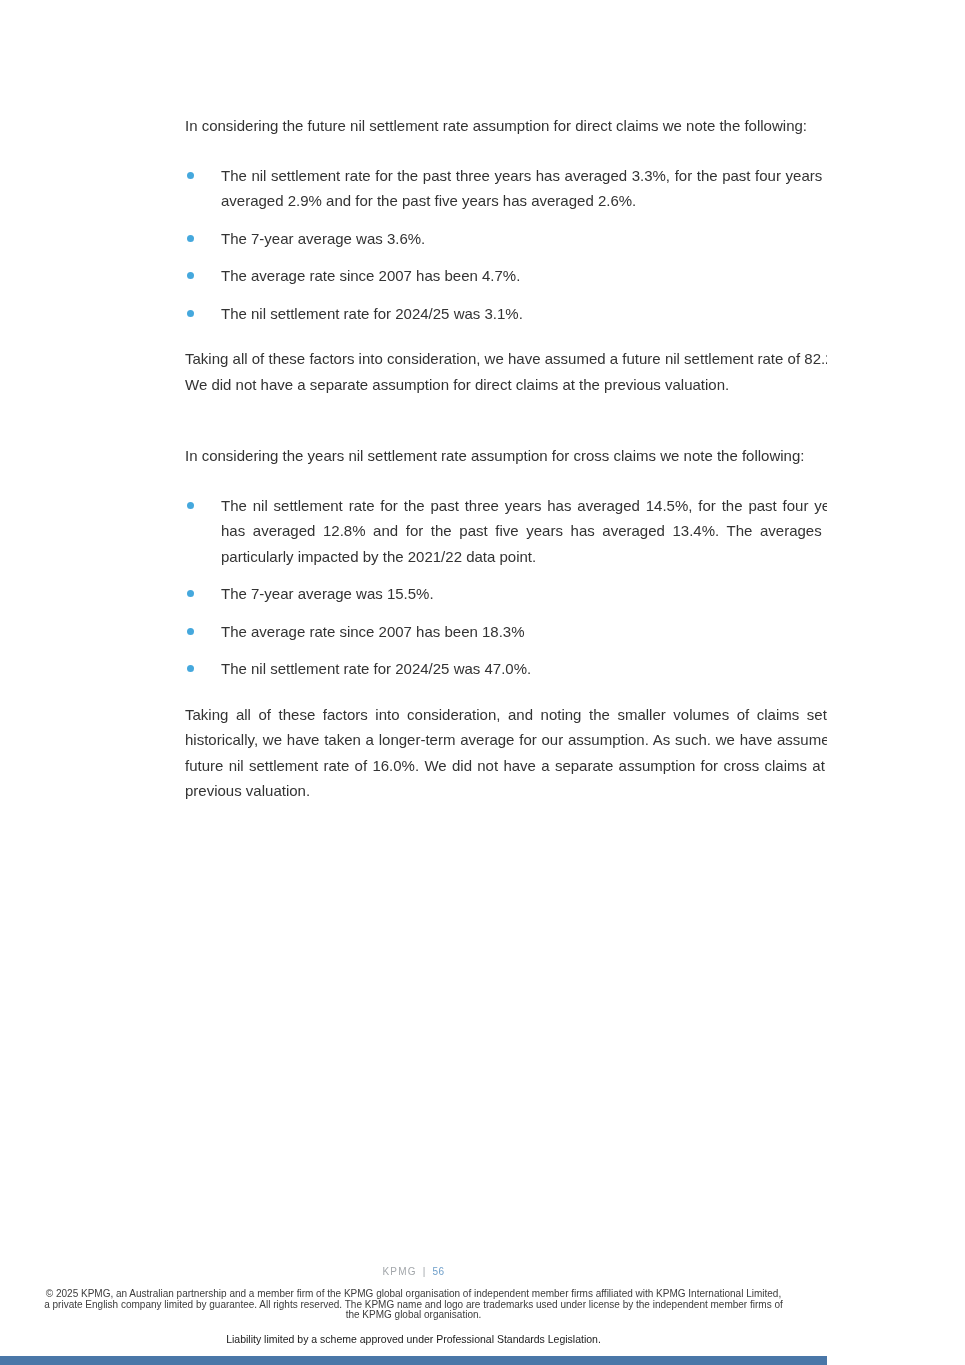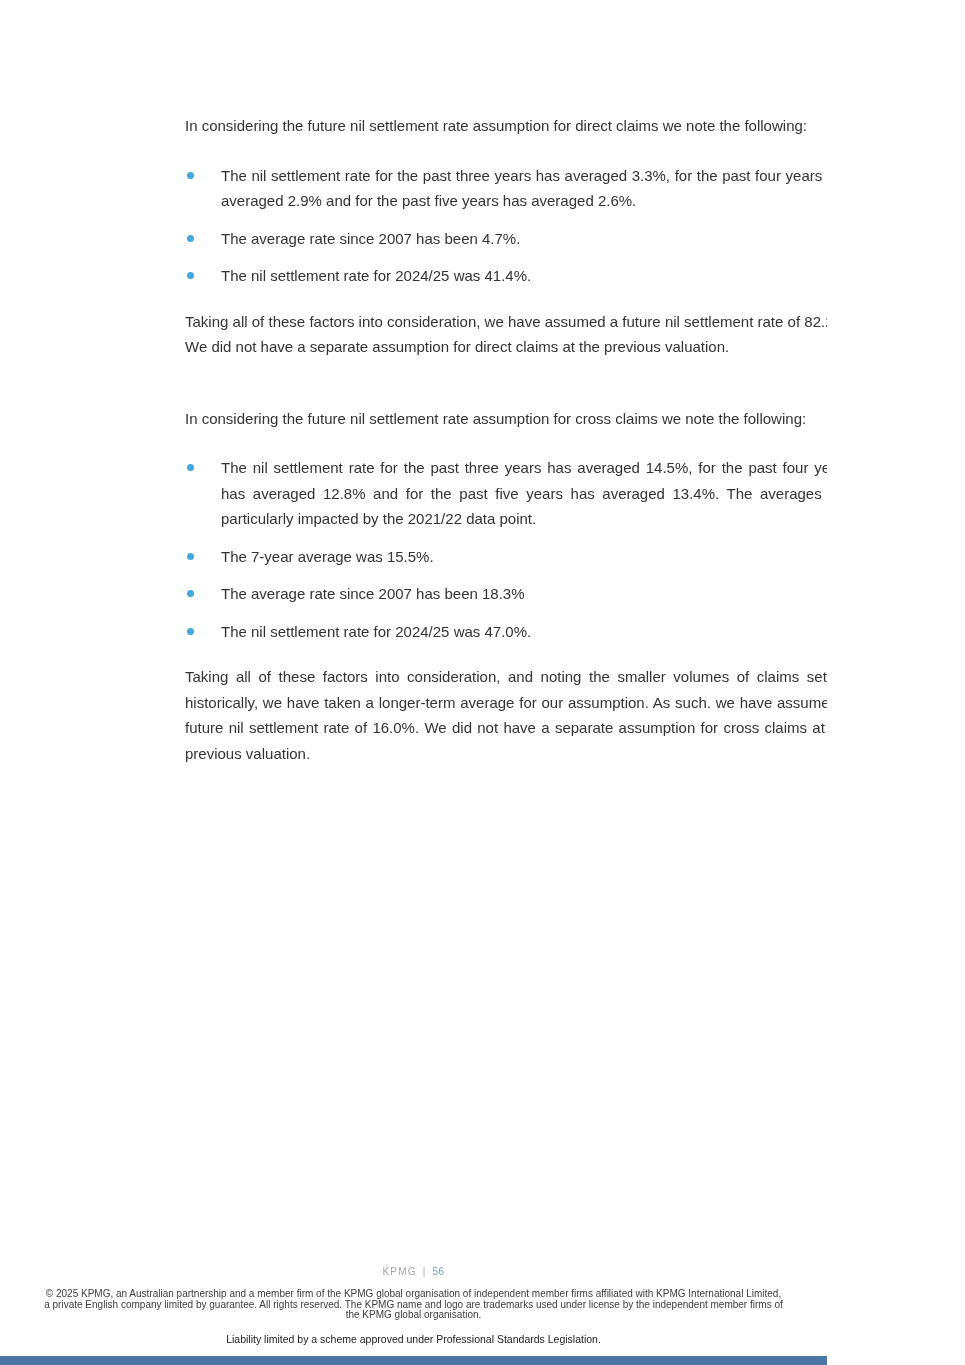--- a/index.html
+++ b/index.html
@@ -109,31 +109,35 @@
 
     <p class="para">In considering the future nil settlement rate assumption for direct claims we note the following:</p>
 
     <ul class="bullets">
       <li>
         <span class="dot"></span>
         <span>The nil settlement rate for the past three years has averaged 3.3%, for the past four years has averaged 2.9% and for the past five years has averaged 2.6%.</span>
       </li>
       <li>
         <span class="dot"></span>
+        <span>The 7-year average was 3.6%.</span>
+      </li>
+      <li>
+        <span class="dot"></span>
         <span>The average rate since 2007 has been 4.7%.</span>
       </li>
       <li>
         <span class="dot"></span>
-        <span>The nil settlement rate for 2024/25 was 41.4%.</span>
+        <span>The nil settlement rate for 2024/25 was 3.1%.</span>
       </li>
     </ul>
 
     <p class="para">Taking all of these factors into consideration, we have assumed a future nil settlement rate of 82.2%. We did not have a separate assumption for direct claims at the previous valuation.</p>
 
-    <p class="para section-gap">In considering the future nil settlement rate assumption for cross claims we note the following:</p>
+    <p class="para section-gap">In considering the years nil settlement rate assumption for cross claims we note the following:</p>
 
     <ul class="bullets">
       <li>
         <span class="dot"></span>
         <span>The nil settlement rate for the past three years has averaged 14.5%, for the past four years has averaged 12.8% and for the past five years has averaged 13.4%. The averages are particularly impacted by the 2021/22 data point.</span>
       </li>
       <li>
         <span class="dot"></span>
         <span>The 7-year average was 15.5%.</span>
       </li>

